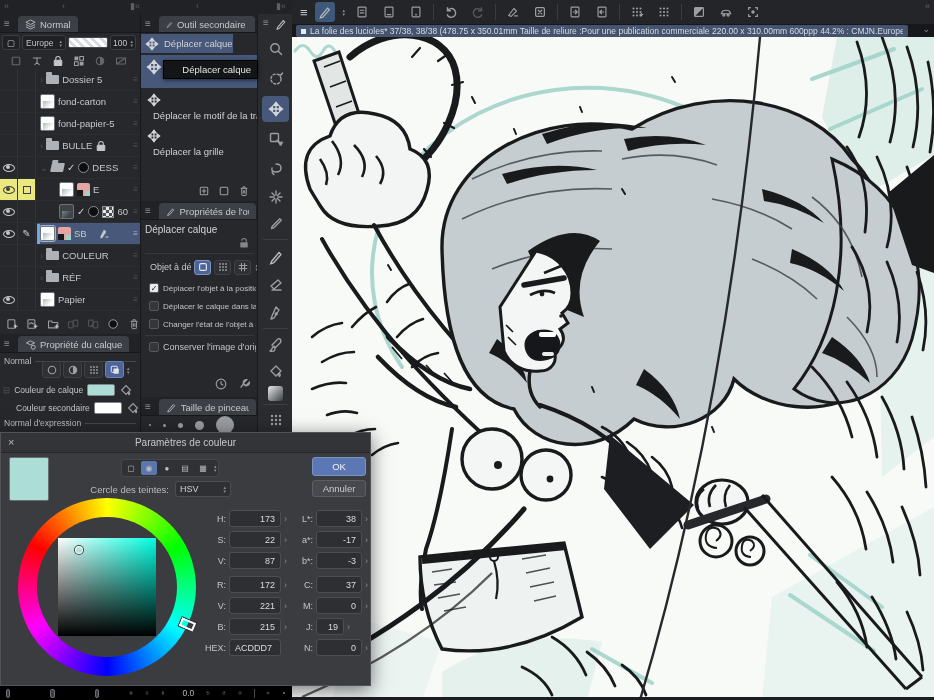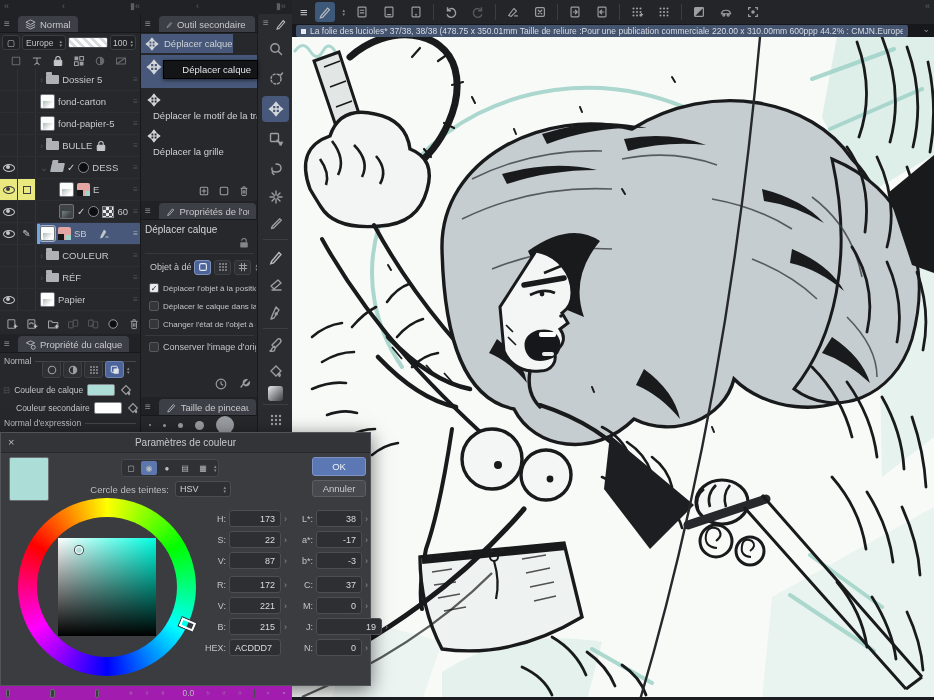--- a/index.html
+++ b/index.html
@@ -135,21 +135,21 @@
   .huemark{position:absolute;left:162px;top:122px;width:15px;height:9px;border:2px solid #fff;box-shadow:0 0 0 1px #333;transform:rotate(23deg)}
   .svsq{position:absolute;left:57px;top:105px;width:98px;height:98px;
     background:linear-gradient(to bottom,rgba(0,0,0,0),#000),linear-gradient(to right,#fff,hsl(173deg 100% 50%))}
   .svcur{position:absolute;left:17px;top:8px;width:8px;height:8px;border:1.5px solid #fff;border-radius:50%;box-shadow:0 0 0 1px #444}
   .fieldrow{position:absolute;display:flex;align-items:center;gap:3px}
   .flabel{width:30px;text-align:right;font-size:9px;color:#c2c4c8}
   .fbox{width:52px;height:17px;background:#2d2f33;border:1px solid #4b4e53;border-radius:3px;font-size:9px;color:#dadcdf;display:flex;align-items:center;justify-content:flex-end;padding:0 5px}
   .fchev{font-size:9px;color:#8a8d91}
 
   
-  #bottomBar{left:0;top:686px;width:292px;height:14px;background:#a21caf;display:flex;align-items:center;gap:12px;padding:6px 6px;z-index:40}
+  #bottomBar{left:0;top:686px;width:292px;height:14px;background:#000000;display:flex;align-items:center;gap:12px;padding:6px 6px;z-index:40}
   .bbmini{width:9px;height:9px;border:1px solid #6b6e73;border-radius:2px;background:#3a3c40}
   .bbtxt{font-size:8.5px;color:#b5b8bc}
   .bbsep{width:1px;height:9px;background:#45484d}
 </style>
 </head>
 <body>
 
 <div id="app">
 
   <svg width="0" height="0" style="position:absolute">
@@ -1051,21 +1051,21 @@
         <span class="fbox" style="width:46px">37</span>
         <span class="fchev">›</span>
       </div>
     <div class="fieldrow" style="left:288px;top:164px">
         <span class="flabel" style="width:24px">M:</span>
         <span class="fbox" style="width:46px">0</span>
         <span class="fchev">›</span>
       </div>
     <div class="fieldrow" style="left:288px;top:185px">
         <span class="flabel" style="width:24px">J:</span>
-        <span class="fbox" style="width:66px">19</span>
+        <span class="fbox" style="width:28px">19</span>
         <span class="fchev">›</span>
       </div>
     <div class="fieldrow" style="left:288px;top:206px">
         <span class="flabel" style="width:24px">N:</span>
         <span class="fbox" style="width:46px">0</span>
         <span class="fchev">›</span>
       </div>
   </div>
 
   <div class="abs" id="bottomBar">

